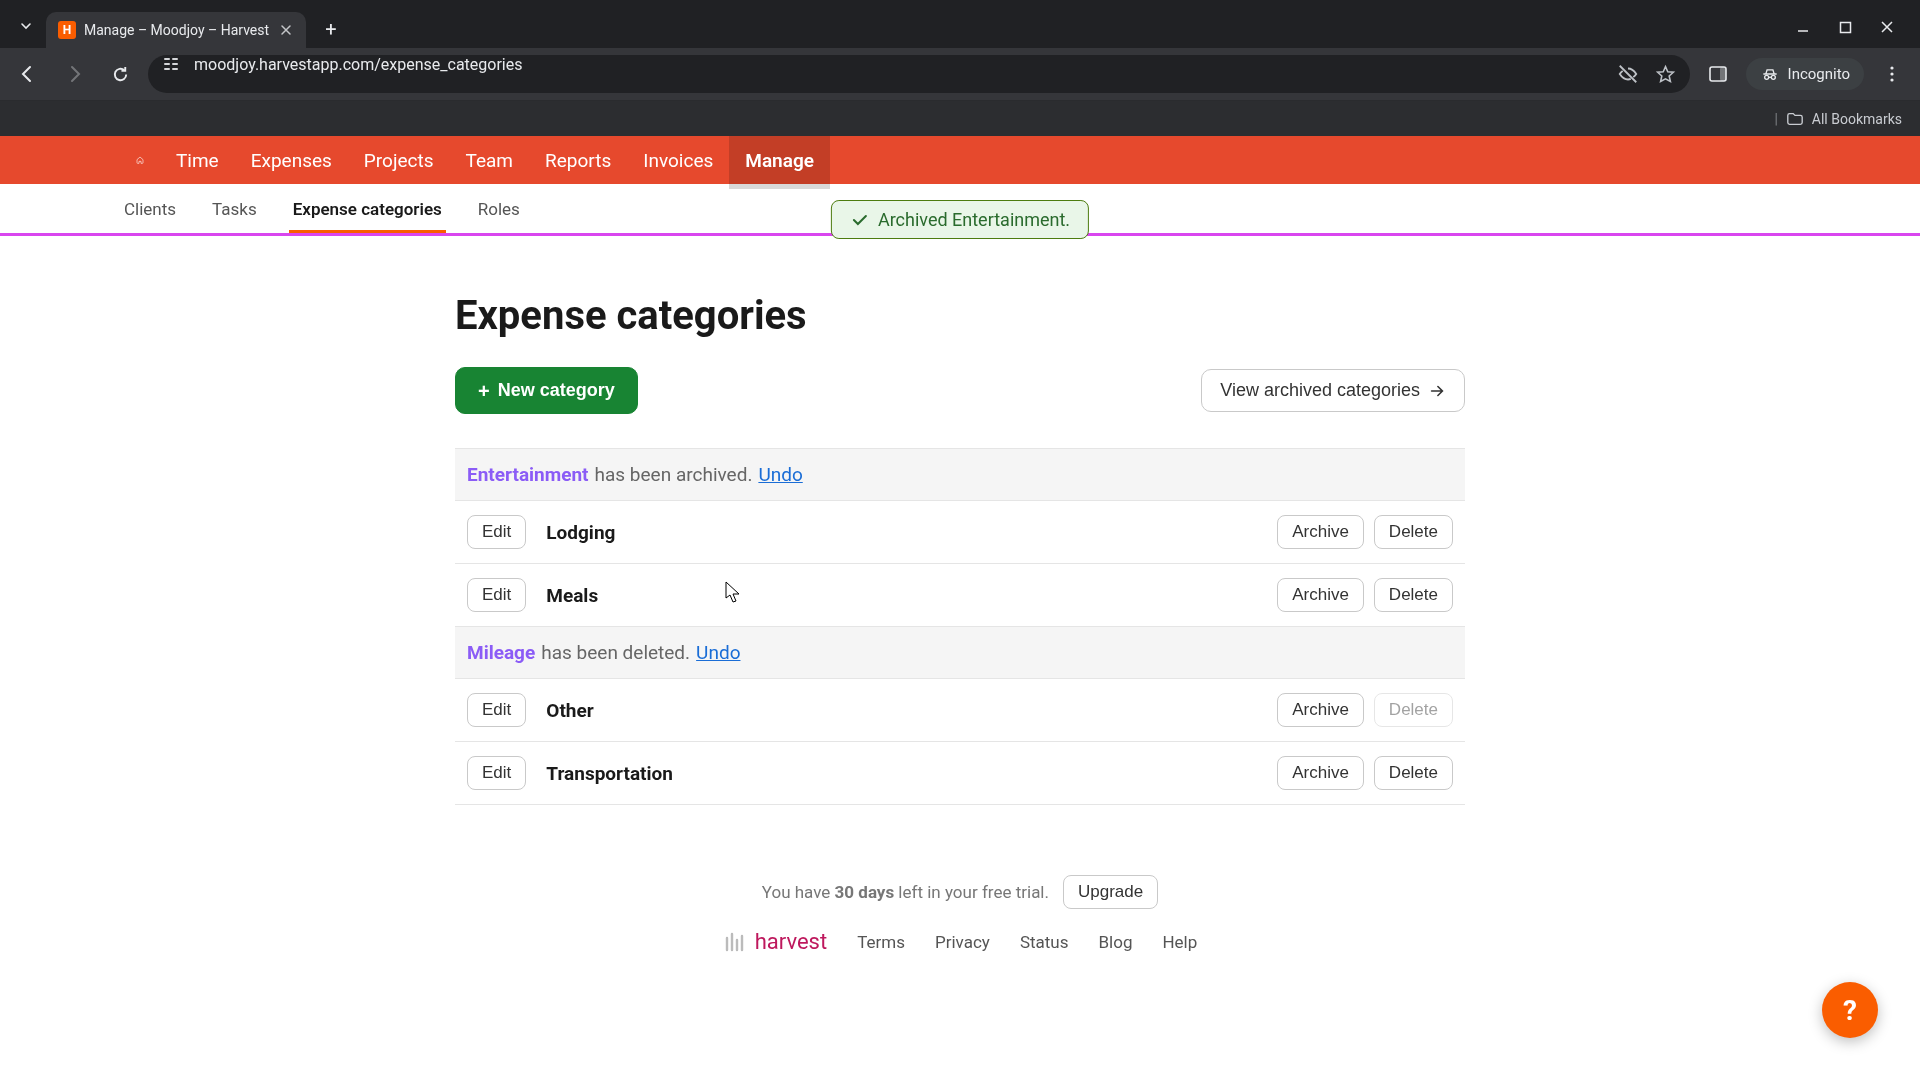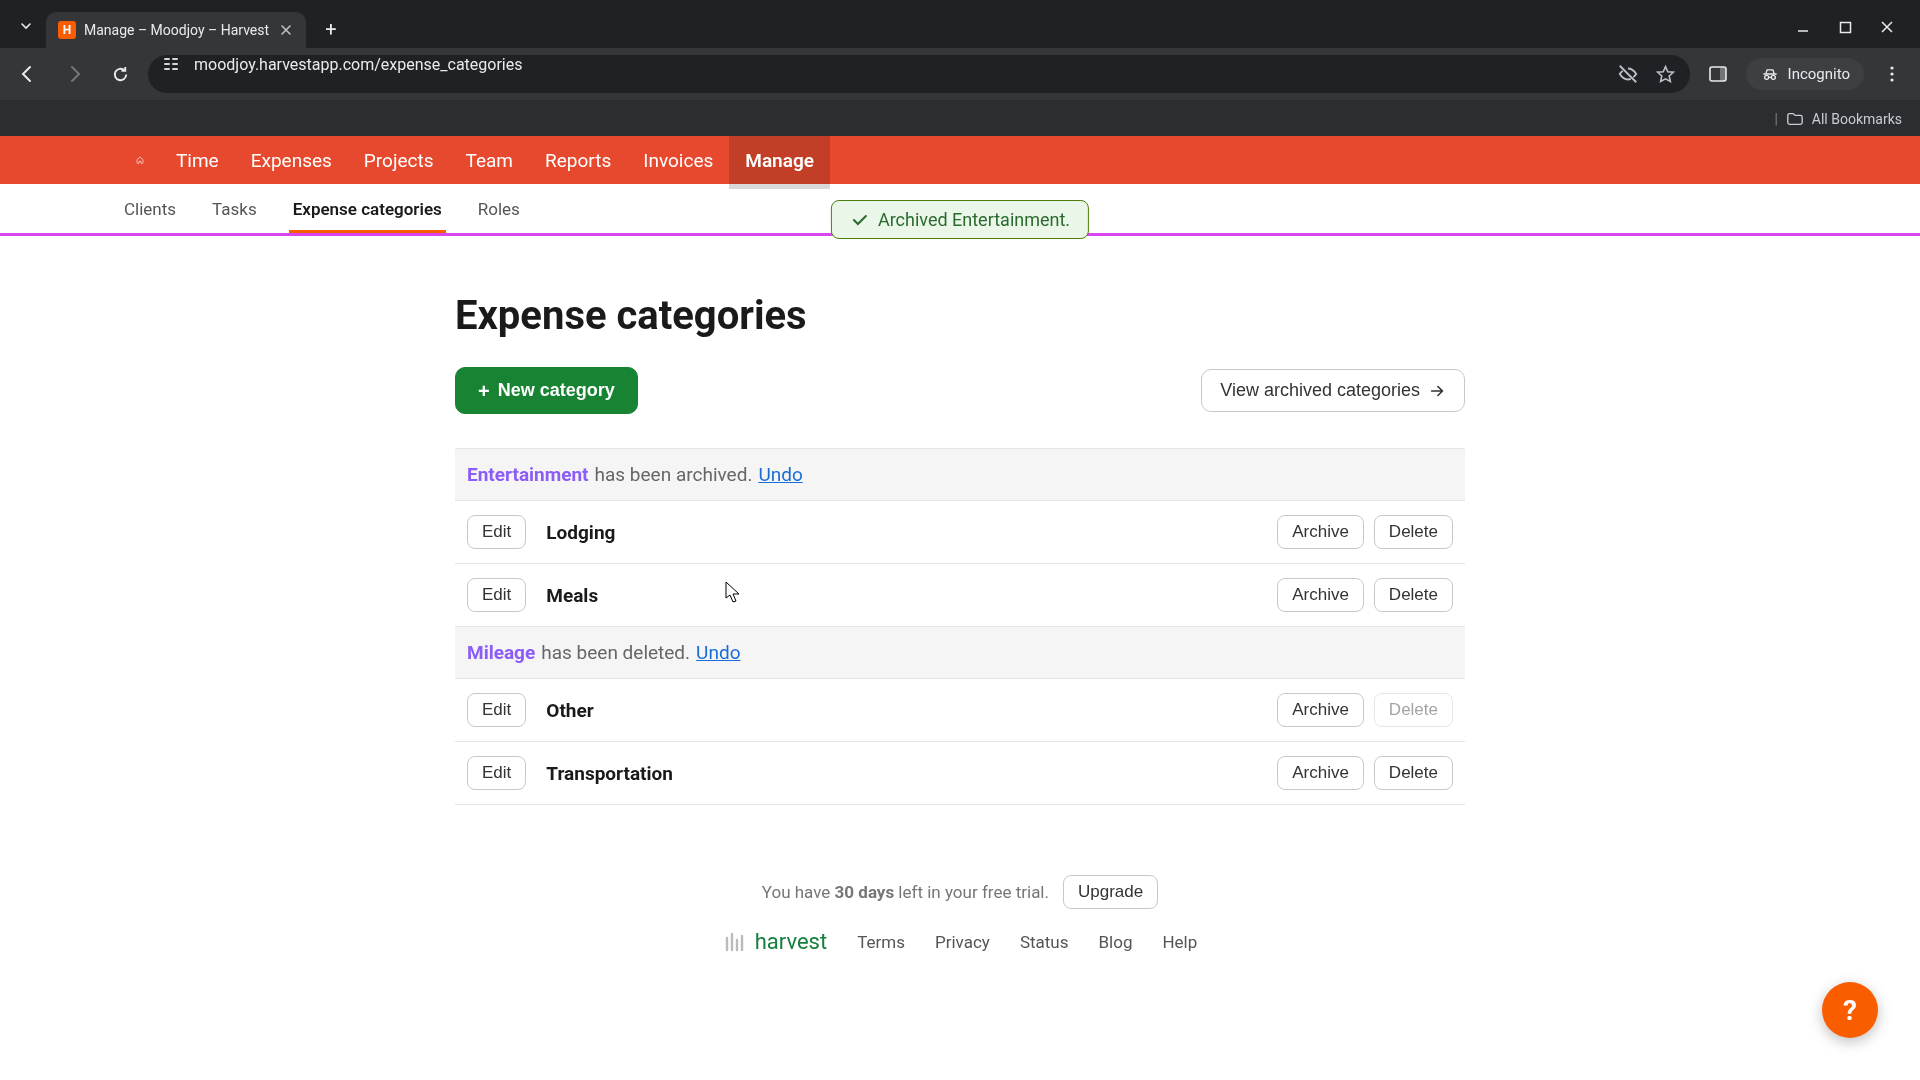--- a/index.html
+++ b/index.html
@@ -387,21 +387,21 @@
     </div>
 
     <div class="footer">
       <div class="trial">
         <span>
           <span>You have </span><b>30 days</b><span> left in your free trial.</span>
         </span>
         <button class="btn sm">Upgrade</button>
       </div>
       <div class="links">
-        <span style="display:flex;align-items:center;gap:8px;color:#15803d;font-size:22px;">
+        <span style="display:flex;align-items:center;gap:8px;color:#be185d;font-size:22px;">
           <svg width="24" height="24" viewBox="0 0 24 24">
               <path d="M4 20V8m5 12V4m5 16V10m5 10V6" stroke="#bbb" stroke-width="2.4" stroke-linecap="round"></path>
             </svg>
           <span>harvest</span>
         </span>
         <a href="#" style="color:#555;text-decoration:none;">Terms</a>
         <a href="#" style="color:#555;text-decoration:none;">Privacy</a>
         <a href="#" style="color:#555;text-decoration:none;">Status</a>
         <a href="#" style="color:#555;text-decoration:none;">Blog</a>
         <a href="#" style="color:#555;text-decoration:none;">Help</a>

